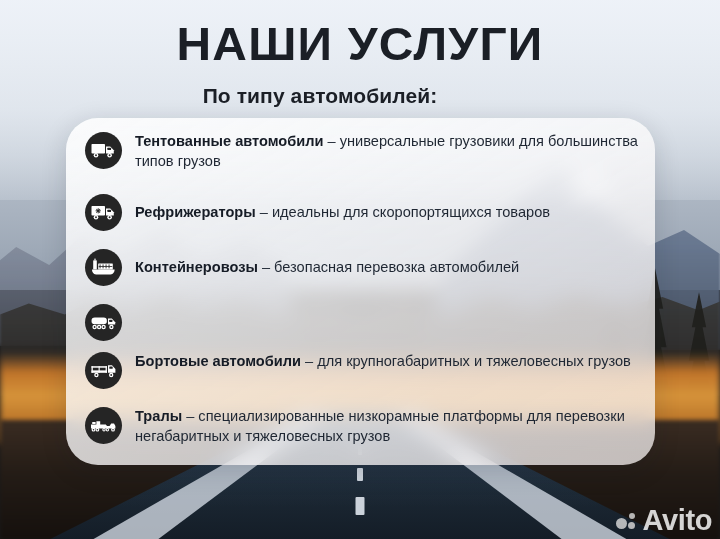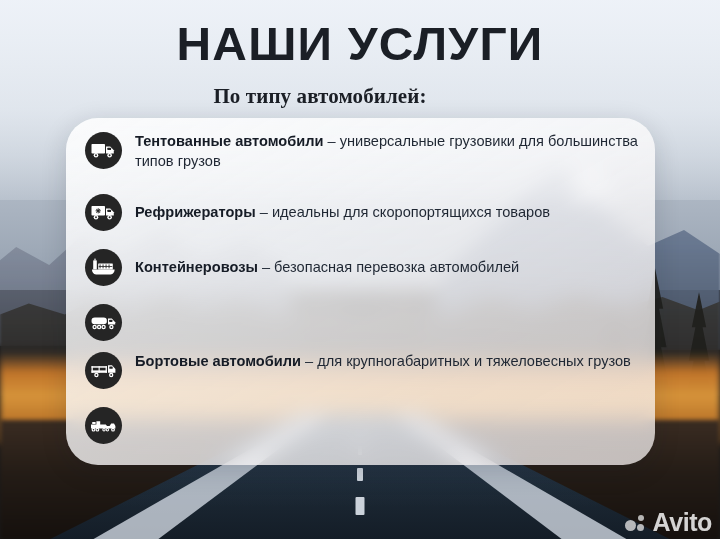--- a/index.html
+++ b/index.html
@@ -147,21 +147,20 @@
     font-family: "Liberation Sans", sans-serif;
     transform: scaleX(1.02);
   }
   .subhead {
     position: absolute; left: 0; top: 84px; width: 640px;
     text-align: center;
     font-size: 21px;
     font-weight: 700;
     color: #1b1f26;
     letter-spacing: .1px;
-    font-family: Liberation Serif, serif;
   }
 
   
   .card {
     position: absolute;
     left: 66px; top: 118px;
     width: 589px; height: 347px;
     border-radius: 32px;
     background: linear-gradient(150deg,
                   rgba(255,255,255,.86) 0%,
@@ -227,21 +226,21 @@
   .avito-dots {
     position: relative; width: 25px; height: 19px; margin-right: 2px;
   }
   .avito-dots i {
     position: absolute; border-radius: 50%; background: #d9d9d9; display: block;
   }
   .avito-dots i.a { width: 11px; height: 11px; left: 0;   top: 7px;  }
   .avito-dots i.b { width: 7px;  height: 7px;  left: 12px; top: 11px; }
   .avito-dots i.c { width: 6px;  height: 6px;  left: 13px; top: 2px;  }
   .avito-word {
-    font-size: 25px; font-weight: 700; color: #ffffff;
+    font-size: 29px; font-weight: 700; color: #ffffff;
     letter-spacing: -.4px; line-height: 1;
   }
 </style>
 </head>
 <body>
 
 <div class="poster">
 
   <div class="bg">
     <div class="bg-sky"></div>
@@ -383,20 +382,23 @@
             <circle cx="7.4" cy="11.7" r="1.9"></circle>
               <circle cx="7.4" cy="11.7" r="0.75" fill="#252525"></circle>
             <circle cx="14.0" cy="11.7" r="1.7"></circle>
               <circle cx="14.0" cy="11.7" r="0.7" fill="#252525"></circle>
             <circle cx="17.4" cy="11.7" r="1.7"></circle>
               <circle cx="17.4" cy="11.7" r="0.7" fill="#252525"></circle>
             <circle cx="23.0" cy="11.7" r="1.9"></circle>
               <circle cx="23.0" cy="11.7" r="0.75" fill="#252525"></circle>
           </svg>
         </span>
+        <div class="txt">
+          <b>Тралы</b><span class="dash-sep"> – </span><span>специализированные низкорамные платформы для перевозки негабаритных и тяжеловесных грузов</span>
+        </div>
       </div>
 
     </div>
   </div>
 
 
   <div class="avito">
     <span class="avito-dots">
       <i class="a"></i>
         <i class="b"></i>

